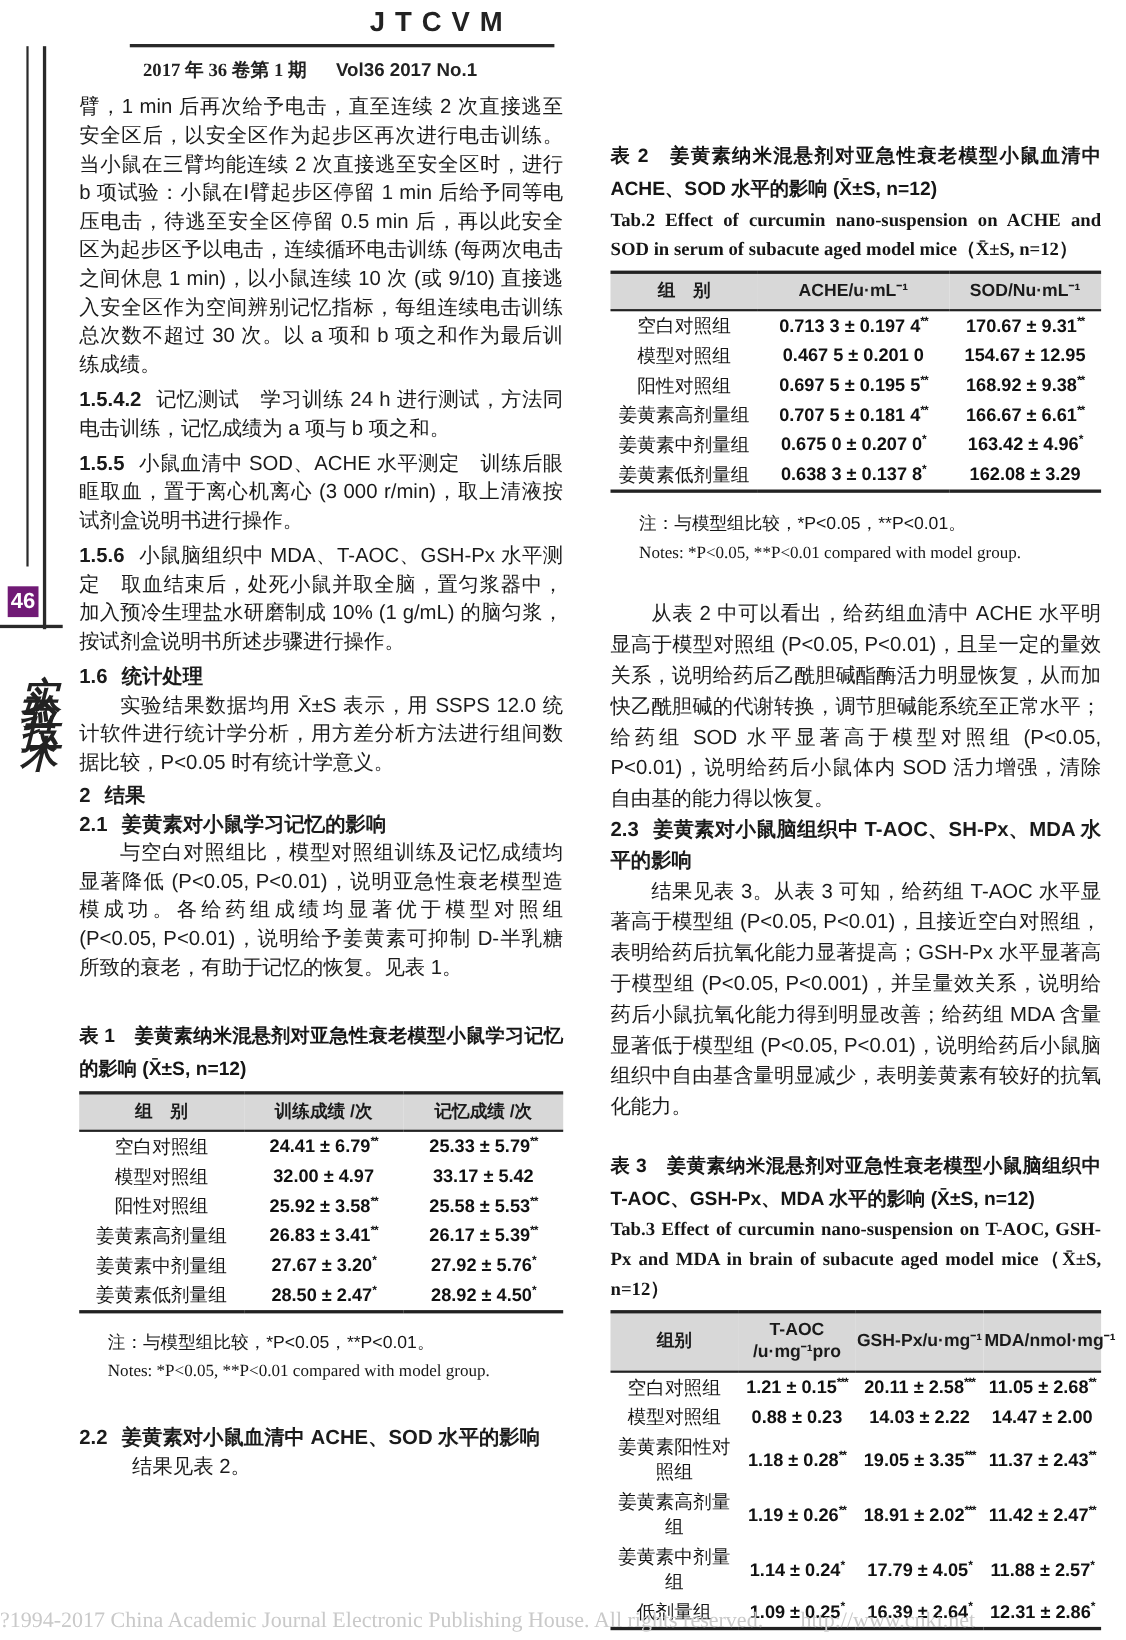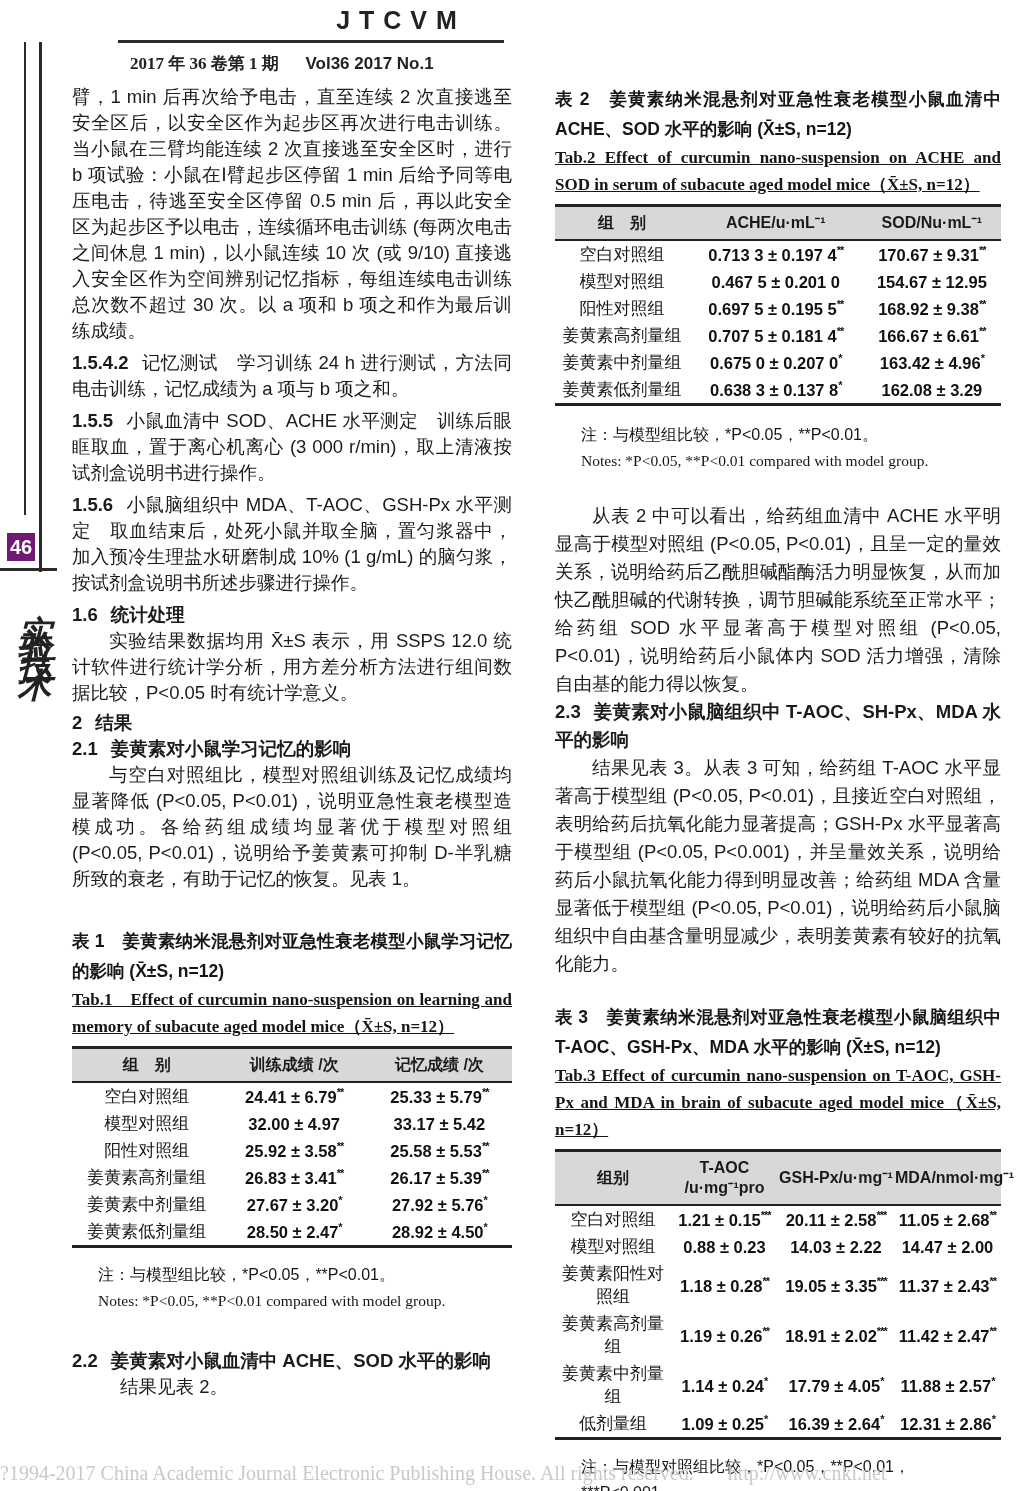--- a/index.html
+++ b/index.html
@@ -41,24 +41,24 @@
     font-size:18.5px; line-height:26px; text-align:justify; color:#1b1b1b;
     font-family:"Liberation Sans", sans-serif;
   }
   .para-r { line-height:28px; }
   .indent { text-indent:2em; }
   .runin { margin-top:6px; }
   .secnum { font-weight:bold; margin-right:0.7em; }
   .headline { font-weight:bold; }
   .sub-line { margin-left:2.6em; }
   
-  .tbl-title-zh { font-size:17.5px; font-weight:bold; line-height:30px; text-align:justify; color:#161616; }
+  .tbl-title-zh { font-size:17.5px; font-weight:bold; line-height:30px; text-align:justify; color:#161616;margin-top:42px; }
   .tbl-title-en {
     font-family:"Liberation Serif", serif; font-weight:bold; font-size:17px;
-    line-height:27px; text-align:justify; color:#161616;text-decoration:underline;
+    line-height:27px; text-align:justify; color:#161616;
   }
   
   table {
     width:100%; border-collapse:collapse; table-layout:fixed;
     border-top:3px solid #222; border-bottom:3px solid #222;
   }
   thead th {
     background:#d8d8d8; border-bottom:2px solid #222;
     font-weight:600; font-size:16px; padding:6px 1px; text-align:center;
     font-family:"Liberation Sans", sans-serif; line-height:20px;
@@ -123,21 +123,20 @@
       <span class="secnum">2</span><span>结果</span>
     </p>
 
     <p class="para headline">
       <span class="secnum">2.1</span><span>姜黄素对小鼠学习记忆的影响</span>
     </p>
 
     <p class="para indent">与空白对照组比，模型对照组训练及记忆成绩均显著降低 (P&lt;0.05, P&lt;0.01)，说明亚急性衰老模型造模成功。各给药组成绩均显著优于模型对照组 (P&lt;0.05, P&lt;0.01)，说明给予姜黄素可抑制 D-半乳糖所致的衰老，有助于记忆的恢复。见表 1。</p>
 
     <div class="tbl-title-zh mt34">表 1　姜黄素纳米混悬剂对亚急性衰老模型小鼠学习记忆的影响 (X̄±S, n=12)</div>
-    <div class="tbl-title-en">Tab.1　Effect of curcumin nano-suspension on learning and memory of subacute aged model mice（X̄±S, n=12）</div>
 
     <table class="mt6">
       <colgroup>
           <col style="width:34%">
           <col style="width:33%">
           <col style="width:33%">
         </colgroup>
       <thead>
         <tr>
           <th>组　别</th>

